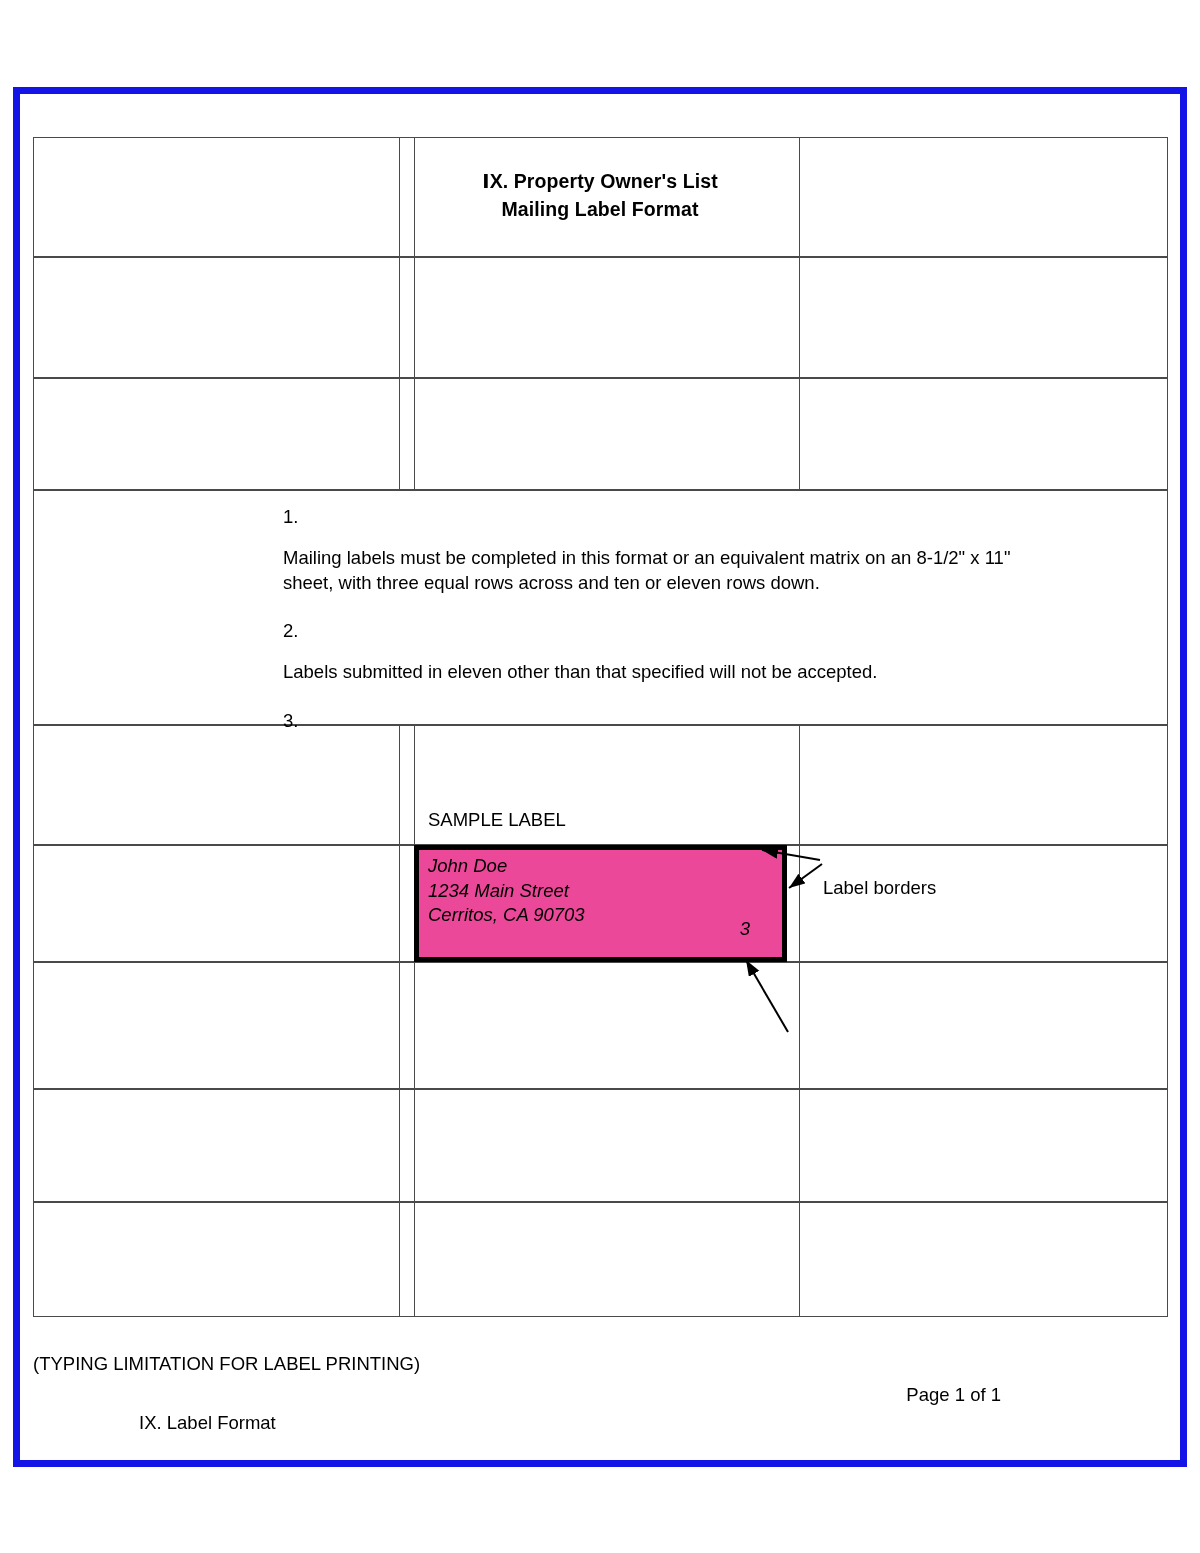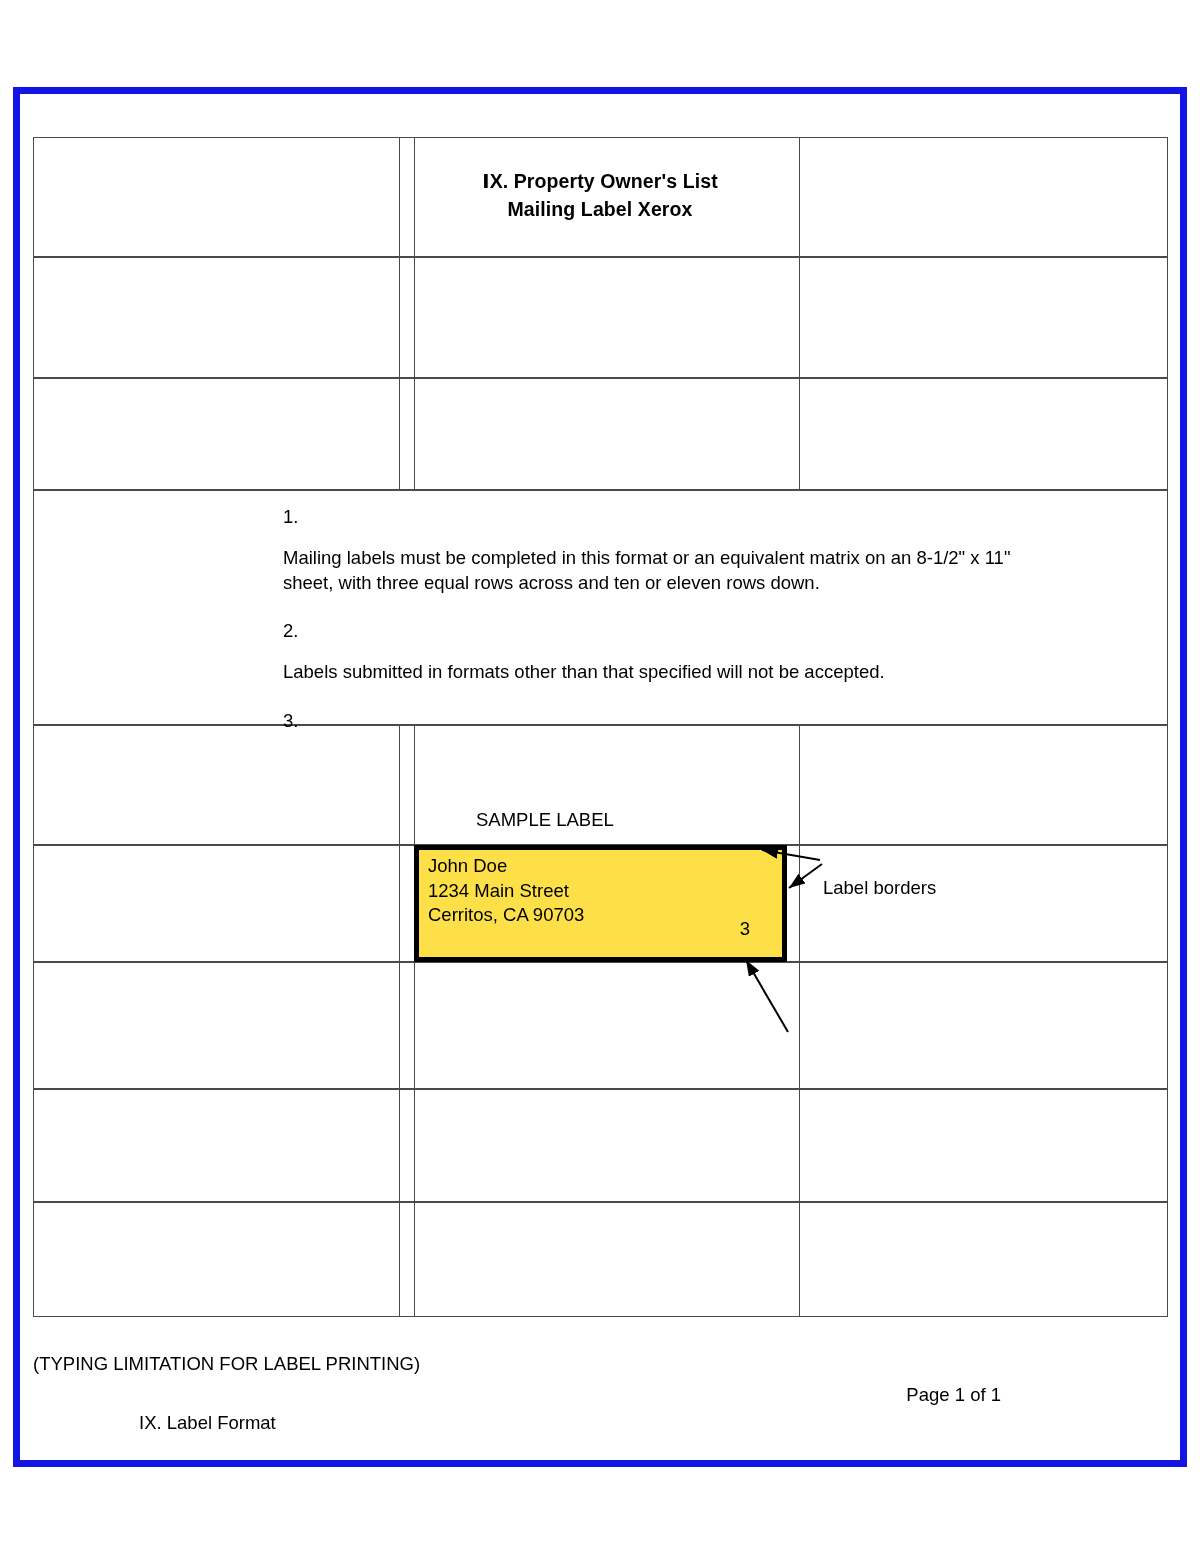--- a/index.html
+++ b/index.html
@@ -114,31 +114,31 @@
     padding-left: 250px;
   }
   .instr-body { flex: 1 1 auto; width: 615px; margin-top: 41px; }
 
   
   #sample-label-caption {
     position: absolute;
     left: 428px;
     top: 809px;
     font-size: 18.5px;
-    margin-left: 48px;
   }
 
   #sample-label-box {
     position: absolute;
     left: 414px;
     top: 845px;
     width: 373px;
     height: 117px;
     border: 5px solid #000000;
-    background: #fde047;
+    background: #ec4899;
+    font-style: italic;
   }
   #sample-addr {
     position: absolute;
     left: 9px;
     top: 4px;
     font-size: 18.5px;
     line-height: 1.33;
     white-space: pre-line;
   }
   #sample-number {
@@ -252,31 +252,31 @@
 
     <div class="grid-row r9">
       <div class="cell col-a"></div>
       <div class="cell col-b"></div>
       <div class="cell col-c"></div>
     </div>
   </div>
 
   <div id="doc-title">
     <div><span style="font-weight: bold; font-family: &quot;DejaVu Sans&quot;, sans-serif;">I</span>X. Property Owner's List</div>
-    <div>Mailing Label Xerox</div>
+    <div>Mailing Label Format</div>
   </div>
 
   <div id="instructions">
     <div class="instr-item">
       <div class="instr-num">1.</div>
       <div class="instr-body">Mailing labels must be completed in this format or an equivalent matrix on an 8-1/2" x 11" sheet, with three equal rows across and ten or eleven rows down.</div>
     </div>
     <div class="instr-item">
       <div class="instr-num">2.</div>
-      <div class="instr-body">Labels submitted in formats other than that specified will not be accepted.</div>
+      <div class="instr-body">Labels submitted in eleven other than that specified will not be accepted.</div>
     </div>
     <div class="instr-item">
       <div class="instr-num">3.</div>
     </div>
   </div>
 
   <div id="sample-label-caption">SAMPLE LABEL</div>
 
   <div id="sample-label-box">
     <div id="sample-addr">John Doe

